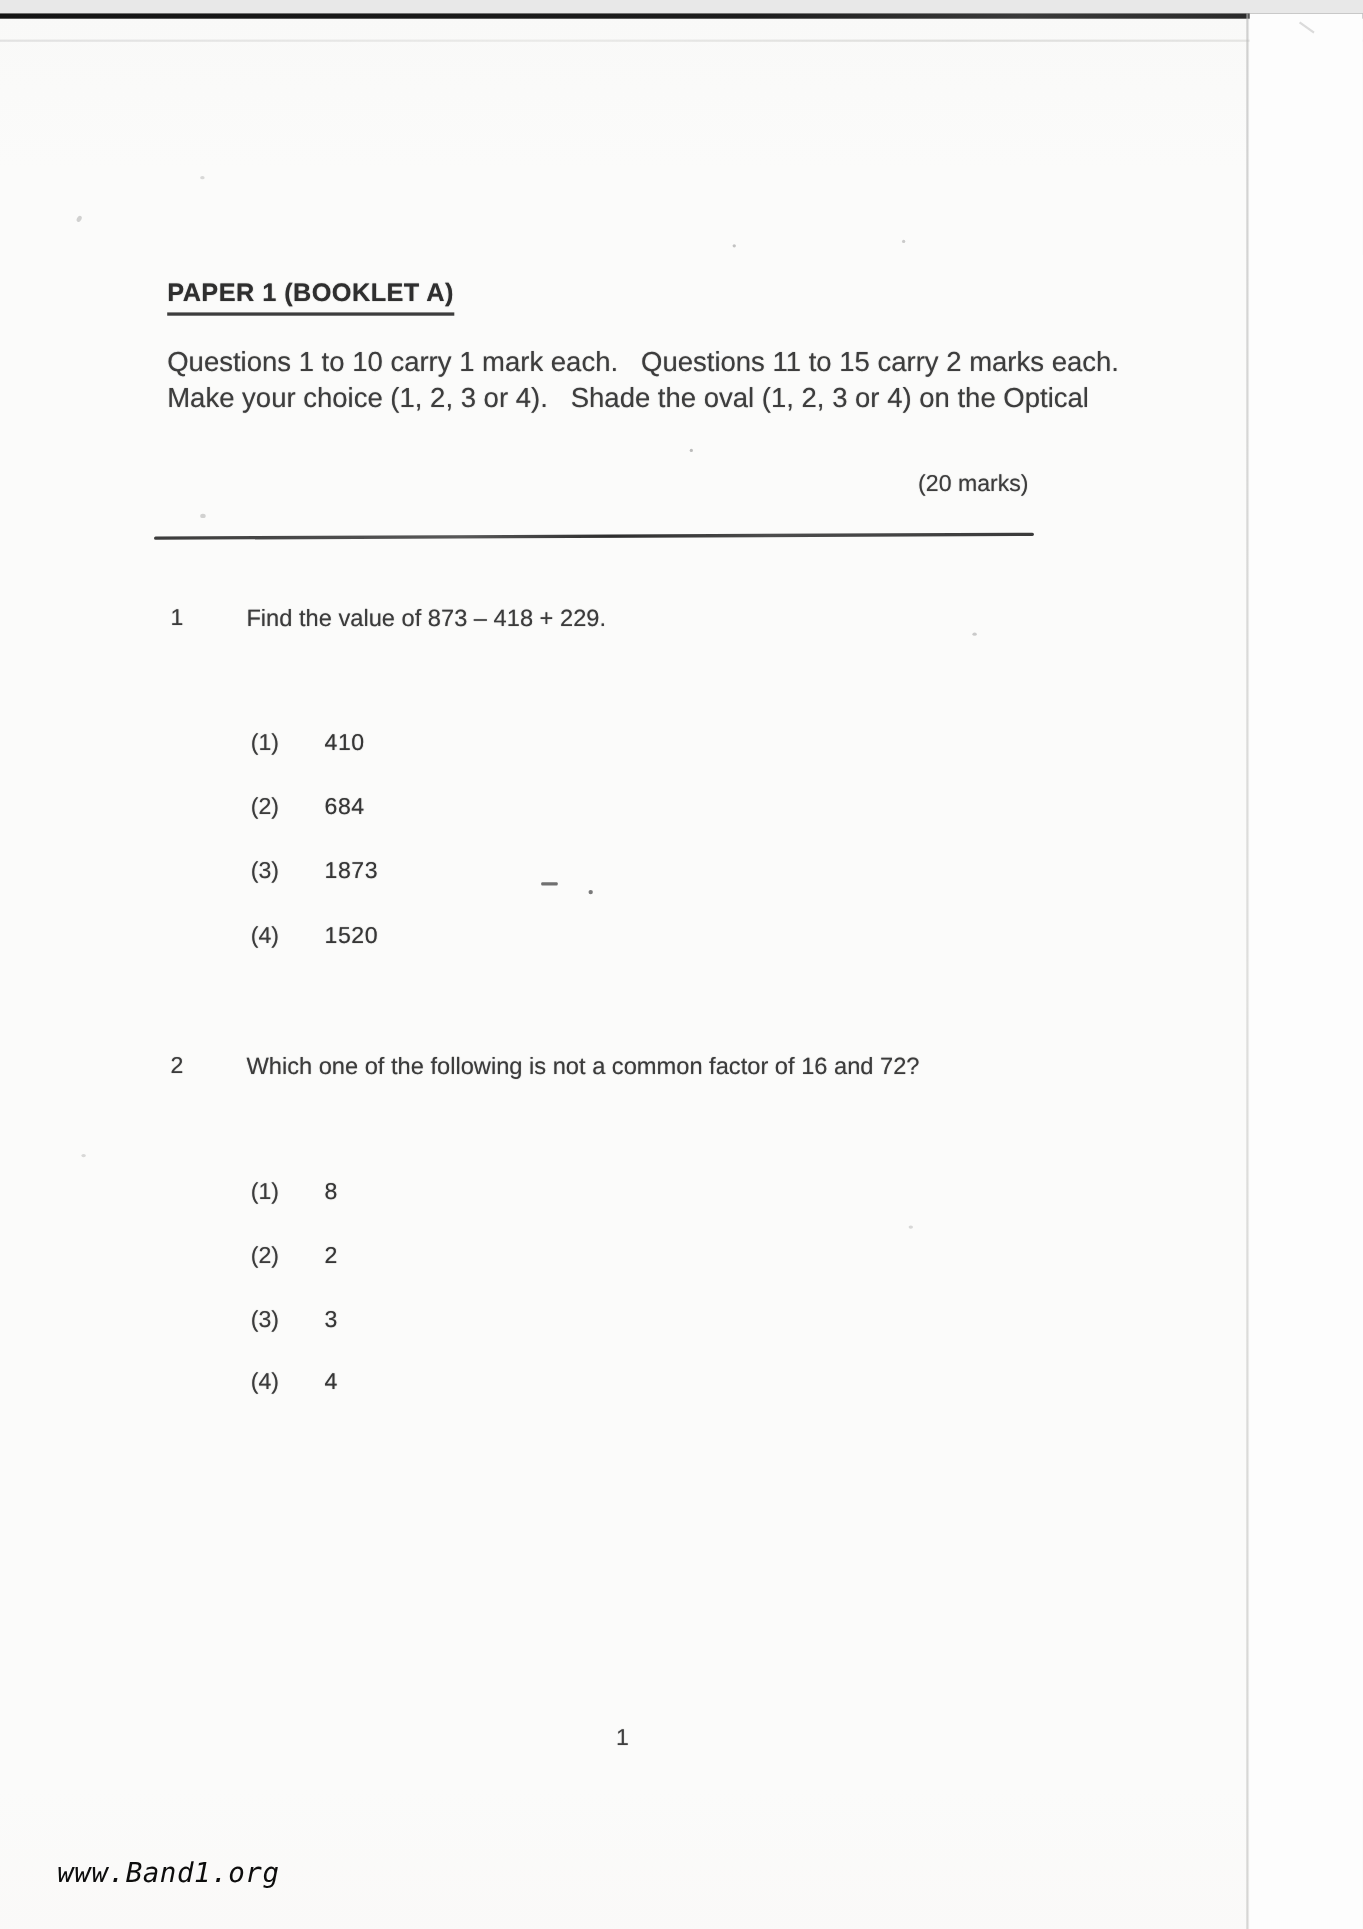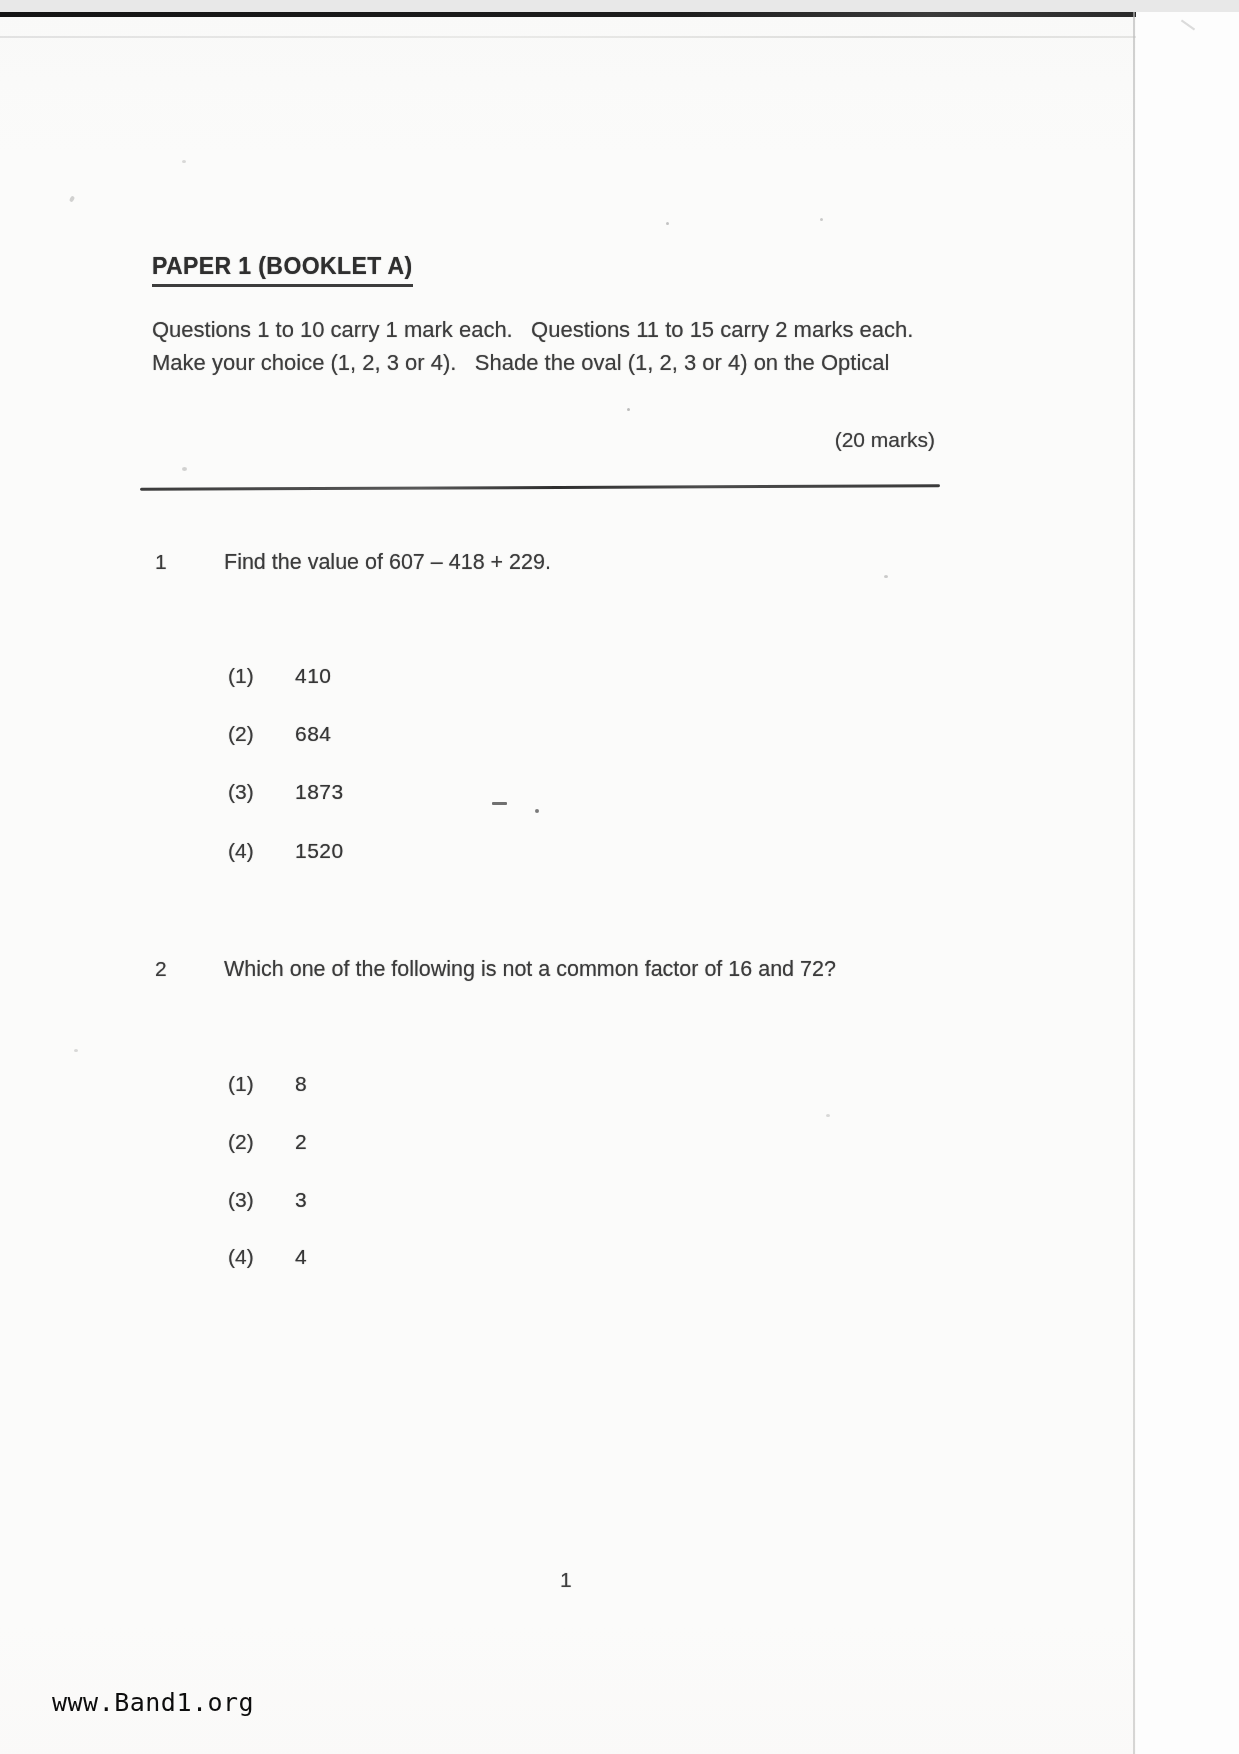--- a/index.html
+++ b/index.html
@@ -61,21 +61,21 @@
     color: #2f2f2f;
     text-shadow: 0 0 1px rgba(45,45,45,.65);
     border-bottom: 3px solid #3d3d3d;
     padding-bottom: 4px;
   }
   .instructions {
     position: absolute; left: 152px; top: 301px; width: 800px;
   }
   .ins-line {
     white-space: pre;
-    font-size: 22px; line-height: 33px;
+    font-size: 25px; line-height: 33px;
     color: #3d3d3d;
     text-shadow: 0 0 1px rgba(70,70,70,.6);
   }
   .marks-note {
     position: absolute; left: 152px; top: 416px; width: 783px;
     text-align: right;
     font-size: 21px; color: #3d3d3d;
     text-shadow: 0 0 1px rgba(70,70,70,.6);
   }
   .rule {
@@ -119,20 +119,21 @@
   .page-number {
     position: absolute; left: 560px; top: 1556px;
     font-size: 21px; color: #3f3f3f;
     text-shadow: 0 0 1px rgba(70,70,70,.6);
   }
   .watermark {
     position: absolute; left: 52px; top: 1676px;
     font-family: "DejaVu Sans Mono", monospace;
     font-size: 25px; letter-spacing: .5px;
     color: #0d0d0d;
+    font-style: italic;
   }
 </style>
 </head>
 <body>
 
 <div class="page">
 
   <div class="top-edge-line"></div>
   <div class="top-faint-line"></div>
   <div class="right-strip"></div>
@@ -144,21 +145,21 @@
   <div class="instructions">
     <div class="ins-line">Questions 1 to 10 carry 1 mark each.   Questions 11 to 15 carry 2 marks each.</div>
     <div class="ins-line">Make your choice (1, 2, 3 or 4).   Shade the oval (1, 2, 3 or 4) on the Optical</div>
   </div>
   <div class="marks-note">(20 marks)</div>
 
   <div class="rule"></div>
 
   <section class="question" style="top:538px">
     <span class="qnum">1</span>
-    <span class="qtext">Find the value of 607 – 418 + 229.</span>
+    <span class="qtext">Find the value of 873 – 418 + 229.</span>
   </section>
   <div class="opt" style="top:652px">
     <span class="olabel">(1)</span>
     <span class="ovalue">410</span>
   </div>
   <div class="opt" style="top:710px">
     <span class="olabel">(2)</span>
     <span class="ovalue">684</span>
   </div>
   <div class="opt" style="top:768px">

